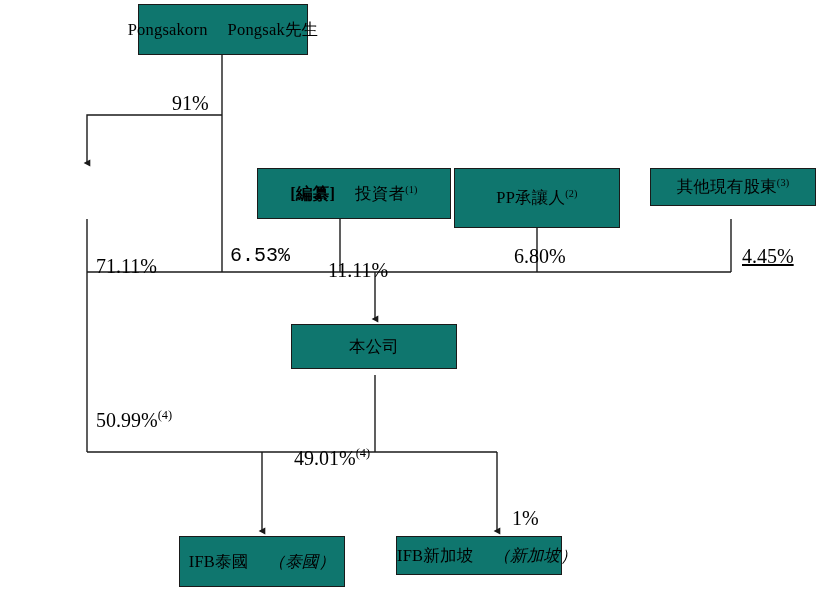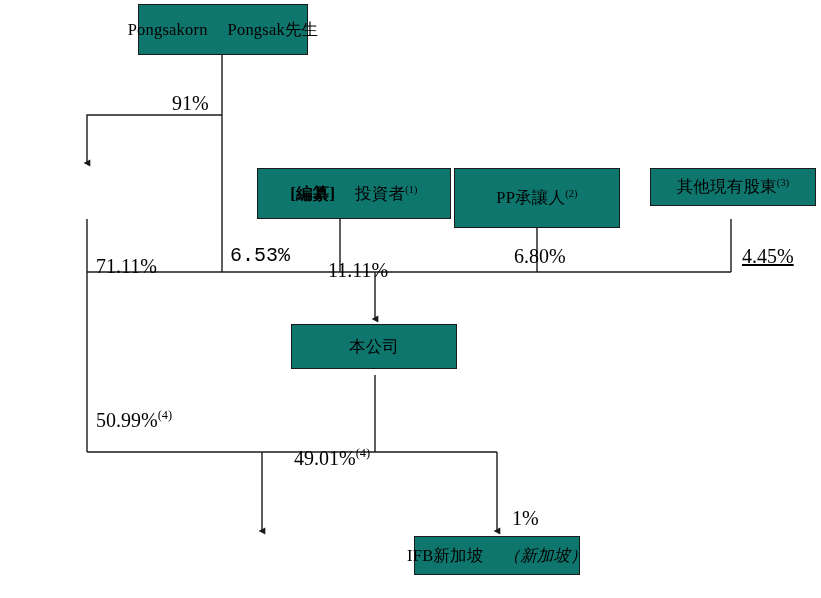--- a/index.html
+++ b/index.html
@@ -126,22 +126,26 @@
   </div>
 
   <div class="node-box" style="left:650px; top:168px; width:166px; height:38px;">
     <span class="node-line"><span>其他現有股東</span><sup>(3)</sup></span>
   </div>
 
   <div class="node-box" style="left:291px; top:324px; width:166px; height:45px;">
     <span class="node-line">本公司</span>
   </div>
 
+  <div class="node-box" style="left:179px; top:536px; width:166px; height:51px;">
+    <span class="node-line">IFB泰國</span>
+    <span class="node-line italic">（泰國）</span>
+  </div>
 
-  <div class="node-box" style="left:414px; top:536px; width:166px; height:39px;">
+  <div class="node-box" style="left:396px; top:536px; width:166px; height:39px;justify-content:space-between;">
     <span class="node-line">IFB新加坡</span>
     <span class="node-line italic">（新加坡）</span>
   </div>
 
   <div class="edge-label" style="left:172px; top:93px;">
     <span>91%</span>
   </div>
 
   <div class="edge-label" style="left:96px; top:246px;margin-top:10px;">
     <span>71.11%</span>

